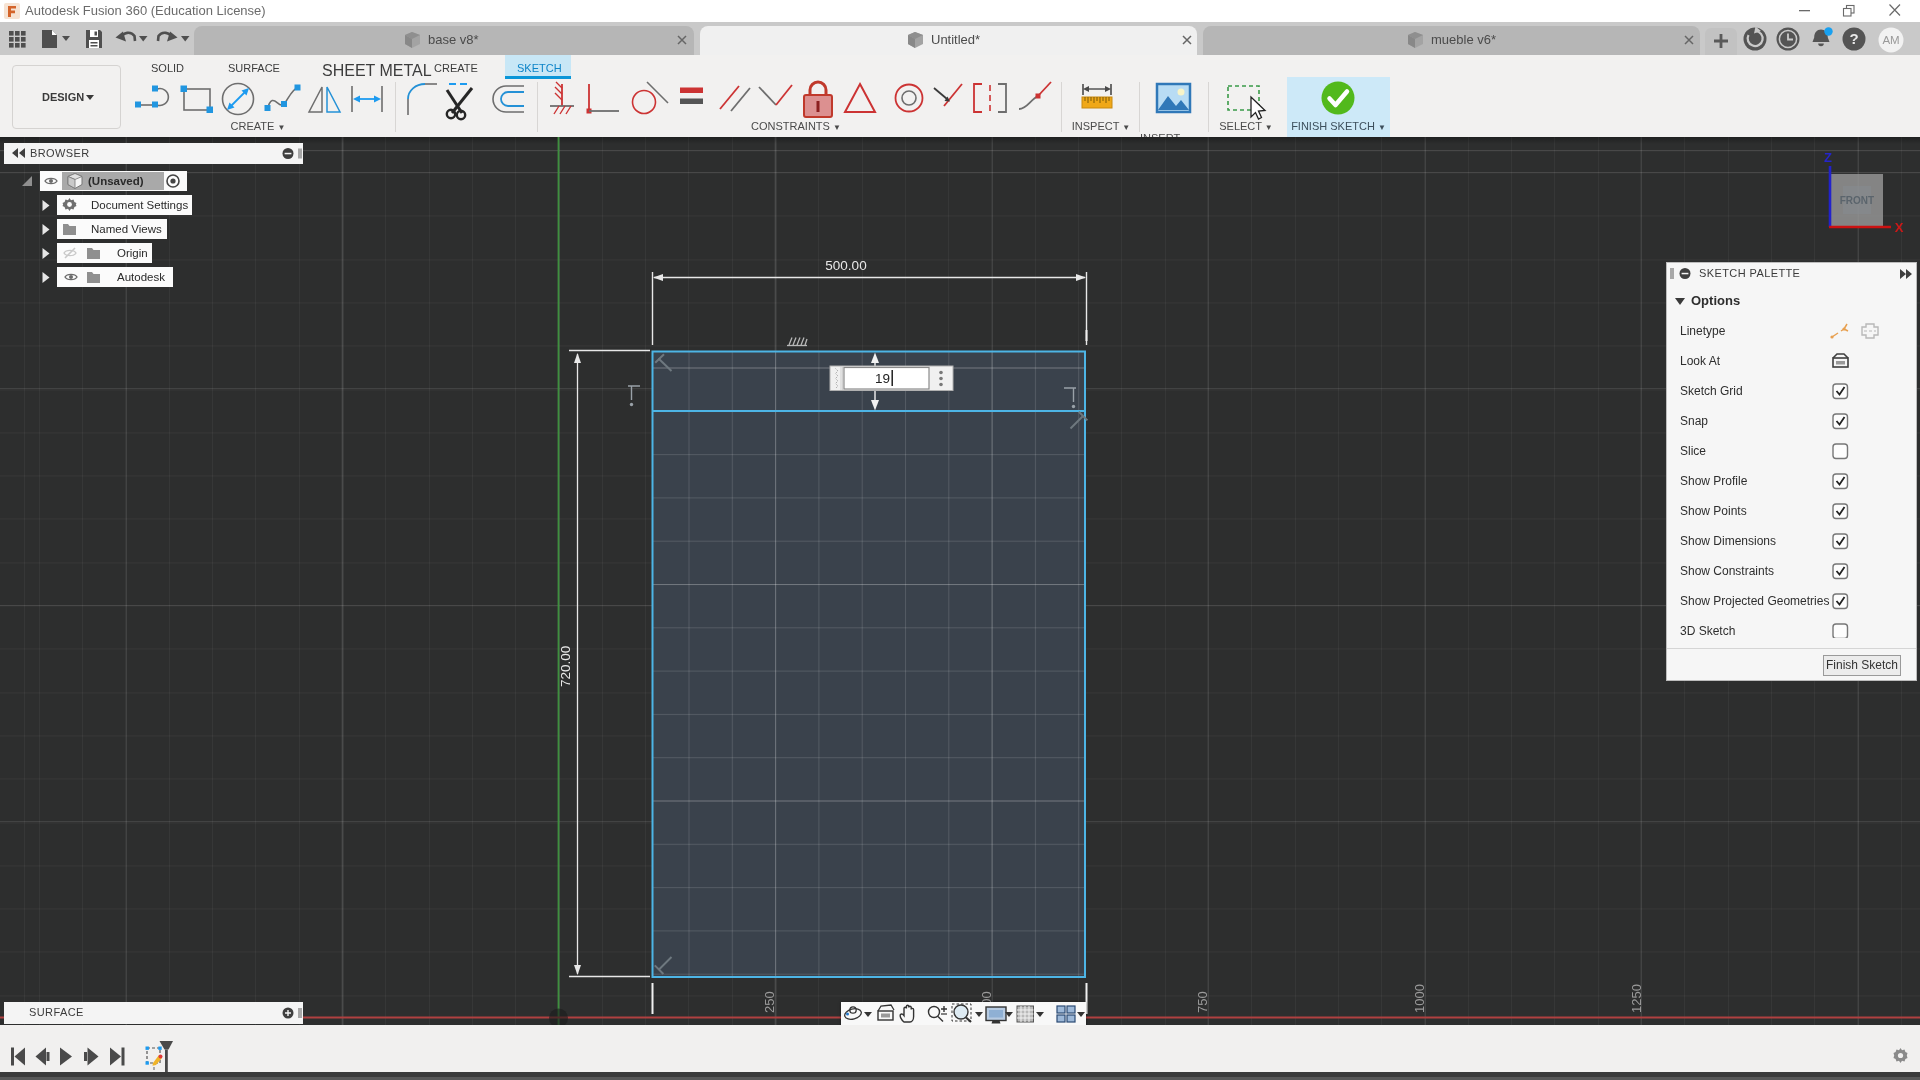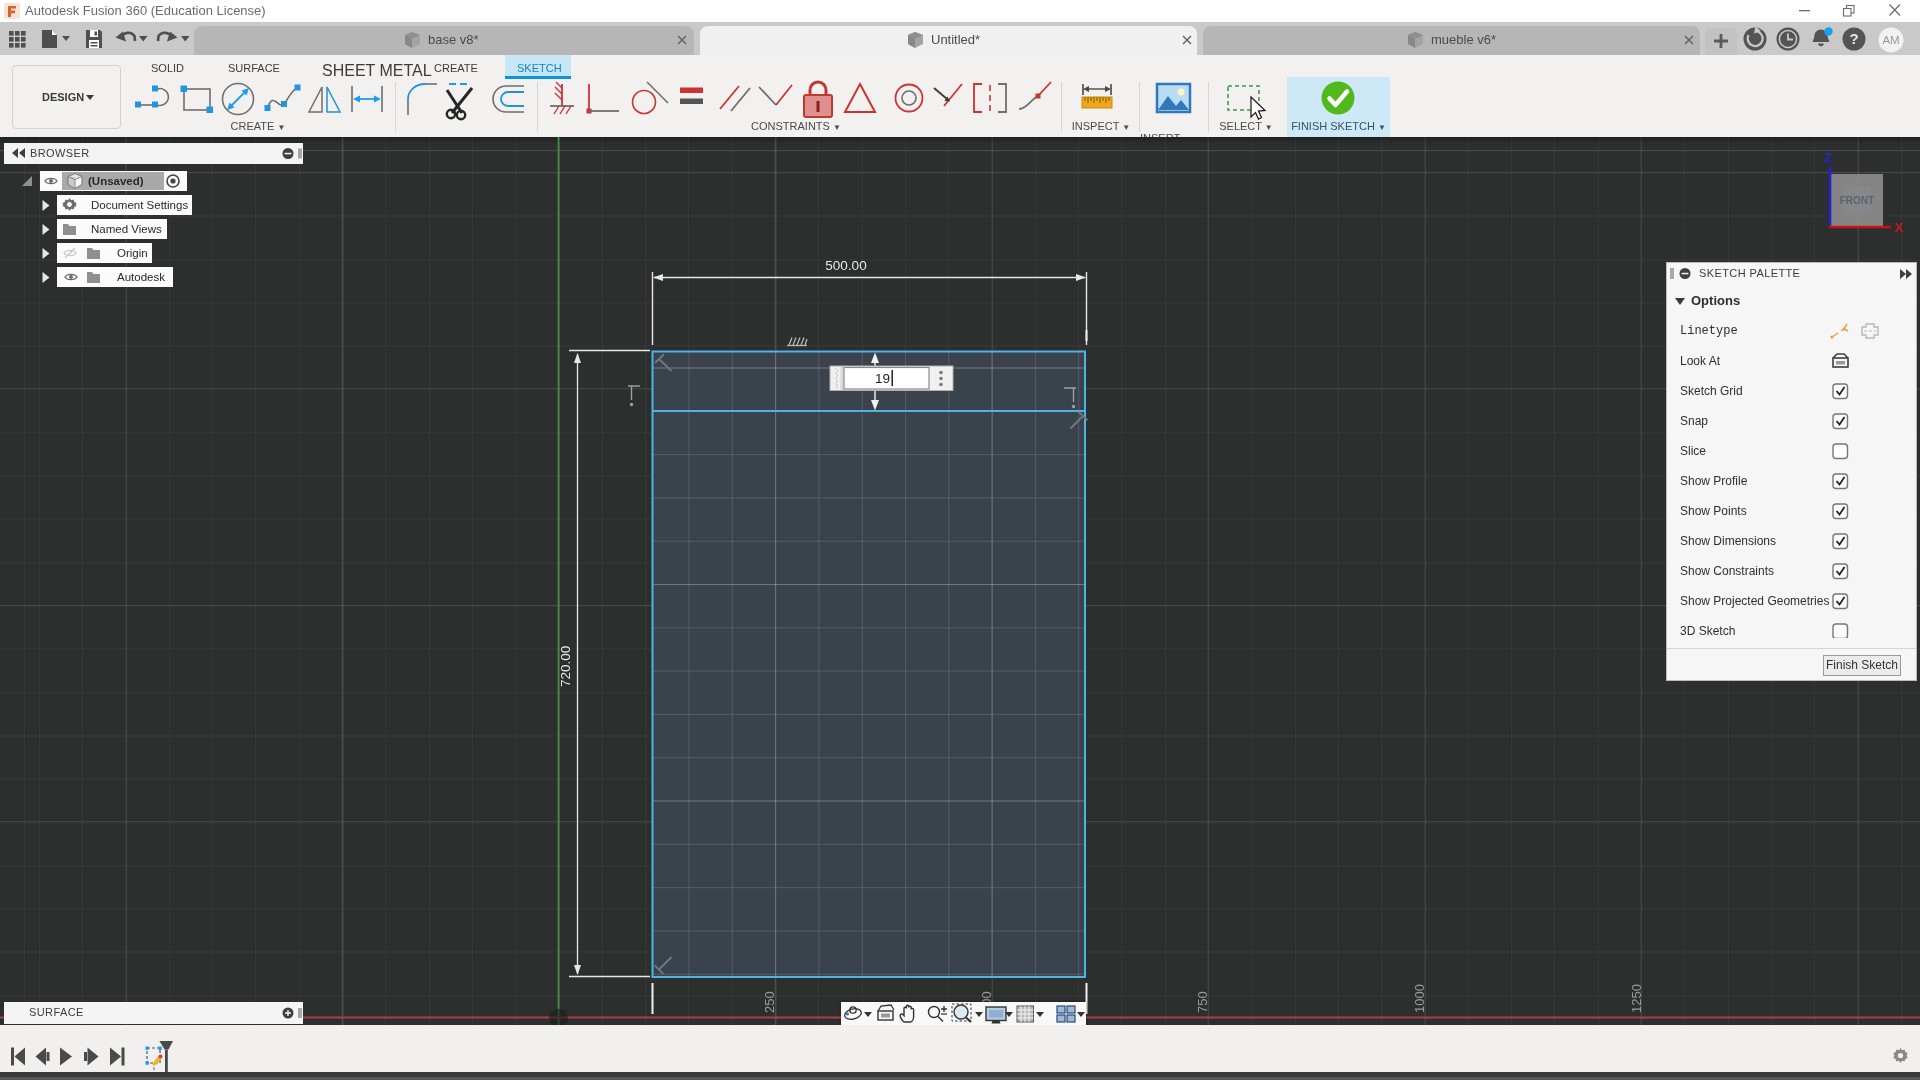--- a/index.html
+++ b/index.html
@@ -536,21 +536,21 @@
 <div class="abs" style="left:1699px;top:267px;font-size:11px;color:#3b3b3b;letter-spacing:0.4px;">SKETCH PALETTE</div>
 <svg class="abs" style="left:1898px;top:268px" width="16" height="12" viewBox="0 0 16 12">
       <path d="M2 1 L8 6 L2 11 Z M8 1 L14 6 L8 11 Z" fill="#3f3f3f"></path>
     </svg>
 
 <svg class="abs" style="left:1674px;top:296px" width="12" height="10" viewBox="0 0 12 10">
       <path d="M1 2 L11 2 L6 9 Z" fill="#3a3a3a"></path>
     </svg>
 <div class="abs" style="left:1691px;top:293px;font-size:13px;font-weight:bold;color:#2e2e2e;">Options</div>
 
-<div class="abs" style="left:1680px;top:324px;font-size:12px;color:#2e2e2e;font-family:Liberation Mono, monospace;">Linetype</div>
+<div class="abs" style="left:1680px;top:324px;font-size:12px;color:#2e2e2e;">Linetype</div>
 <svg class="abs" style="left:1830px;top:322px" width="20" height="18" viewBox="0 0 20 18">
   <path d="M2 15 L8 11 M11 9 L14 7" stroke="#e8a050" stroke-width="1.5"></path>
   <path d="M14 7 L17 2 M14 7 L18 9" stroke="#e8a050" stroke-width="1.5"></path>
   <circle cx="14" cy="7" r="1.6" fill="#e8a050"></circle>
   <circle cx="2" cy="15" r="1.6" fill="#e8a050"></circle>
 </svg>
 <svg class="abs" style="left:1860px;top:322px" width="20" height="18" viewBox="0 0 20 18">
   <path d="M2 5 L6 5 L6 2 L14 2 L14 5 L18 5 L18 13 L14 13 L14 16 L6 16 L6 13 L2 13 Z" fill="none" stroke="#b8b8b8" stroke-width="1.4"></path>
   <path d="M4 9 L16 9" stroke="#b8b8b8" stroke-width="1" stroke-dasharray="3 2"></path>
 </svg>

